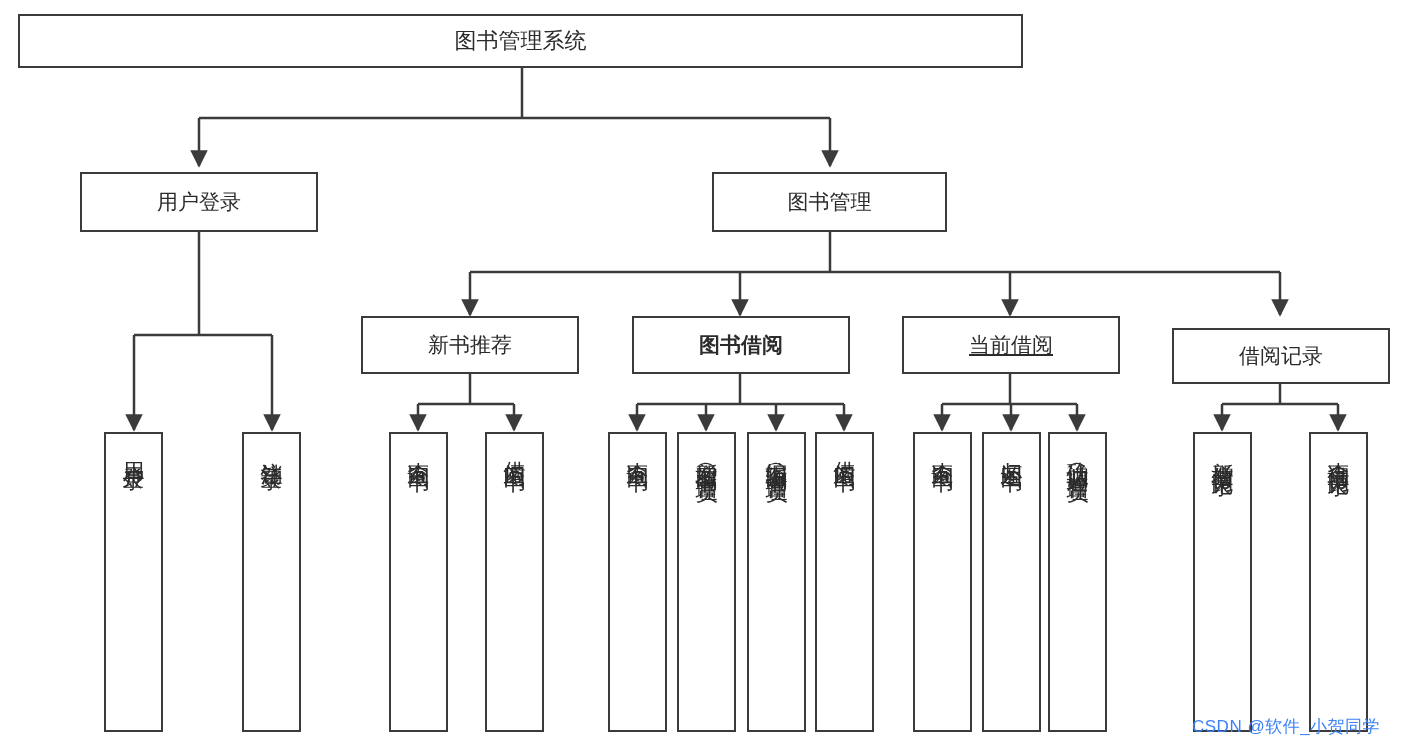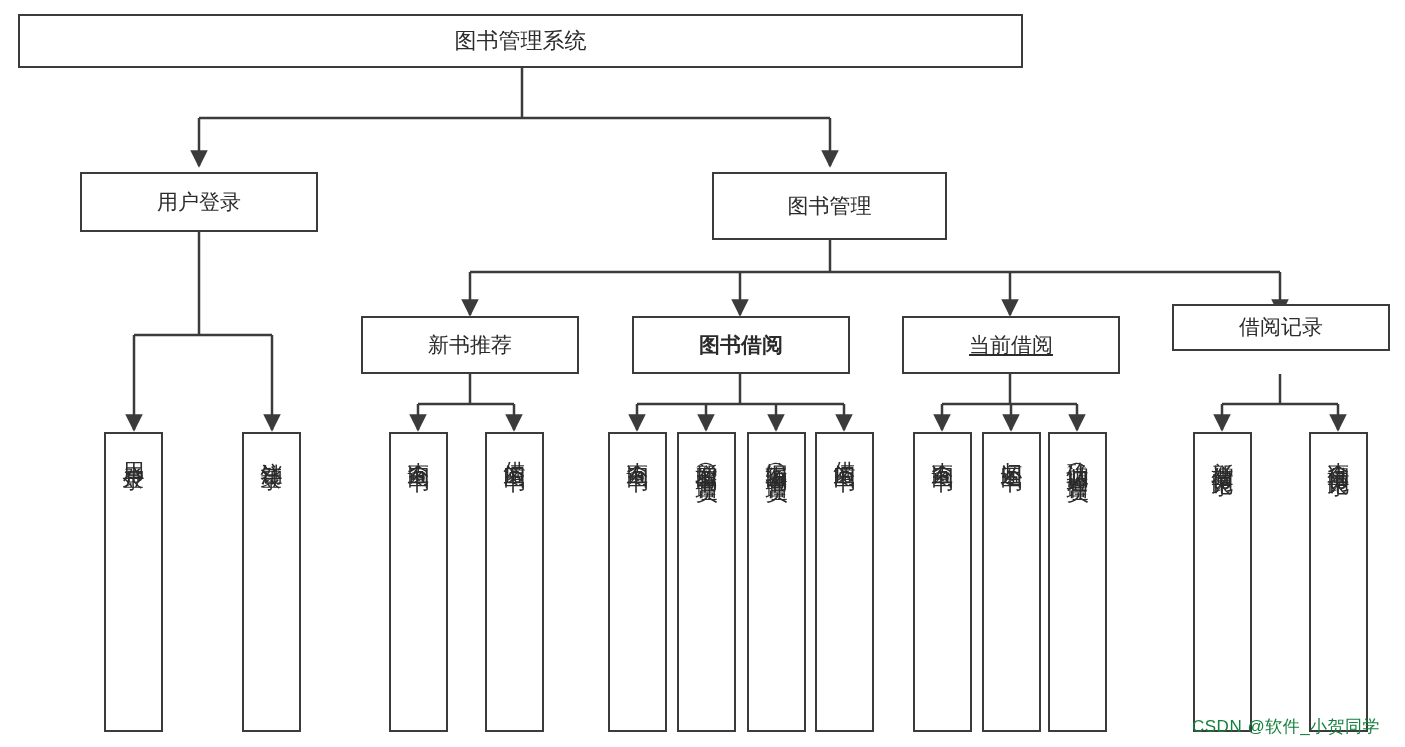--- a/index.html
+++ b/index.html
@@ -53,21 +53,21 @@
   .node.vert .label {
     writing-mode: vertical-rl;
     text-orientation: upright;
     font-size: 22px;
     letter-spacing: 3px;
     line-height: 1;
     white-space: nowrap;
   }
   #watermark {
     position: absolute;
-    color: #15803d;
+    color: #3b82f6;
     font-size: 17px;
     white-space: nowrap;
     letter-spacing: 0.5px;
   }
 </style>
 </head>
 <body>
 
 <div id="canvas">
 
@@ -121,34 +121,34 @@
     </g>
   </svg>
 
   <div class="node horiz root" style="left:18px; top:14px; width:1005px; height:54px;justify-content:center;">
     <span class="label">图书管理系统</span>
   </div>
 
   <div class="node horiz" style="left:80px; top:172px; width:238px; height:60px;">
     <span class="label">用户登录</span>
   </div>
-  <div class="node horiz" style="left:712px; top:172px; width:235px; height:68px;">
+  <div class="node horiz" style="left:712px; top:172px; width:235px; height:60px;">
     <span class="label">图书管理</span>
   </div>
 
   <div class="node horiz" style="left:361px; top:316px; width:218px; height:58px;">
     <span class="label">新书推荐</span>
   </div>
   <div class="node horiz" style="left:632px; top:316px; width:218px; height:58px;font-weight:bold;">
     <span class="label">图书借阅</span>
   </div>
   <div class="node horiz" style="left:902px; top:316px; width:218px; height:58px;text-decoration:underline;">
     <span class="label">当前借阅</span>
   </div>
-  <div class="node horiz" style="left:1172px; top:304px; width:218px; height:47px;">
+  <div class="node horiz" style="left:1172px; top:328px; width:218px; height:56px;">
     <span class="label">借阅记录</span>
   </div>
 
   <div class="node vert" style="left:104px; top:432px; width:59px; height:300px;">
     <span class="label">用户登录</span>
   </div>
   <div class="node vert" style="left:242px; top:432px; width:59px; height:300px;">
     <span class="label">注销登录</span>
   </div>
 

